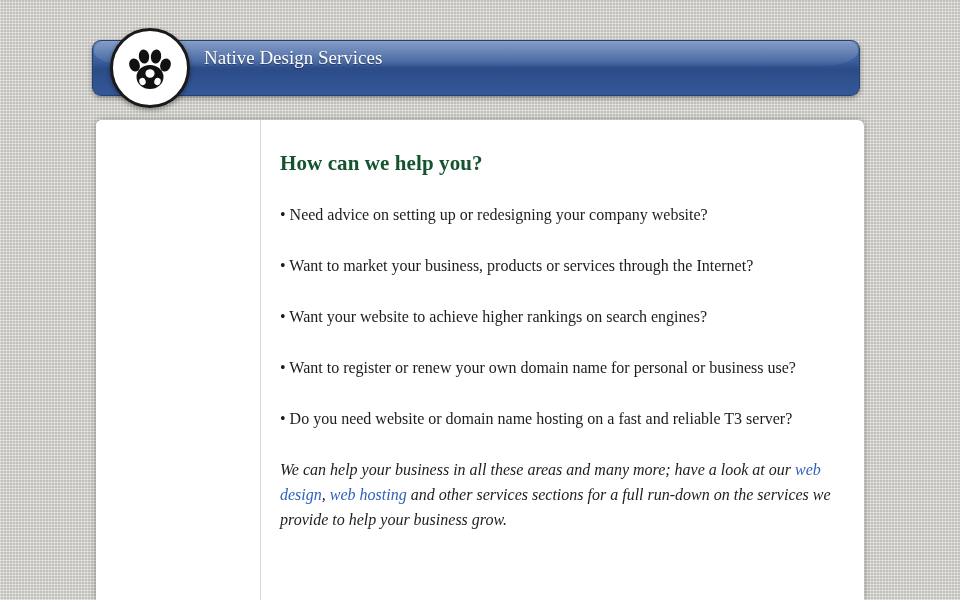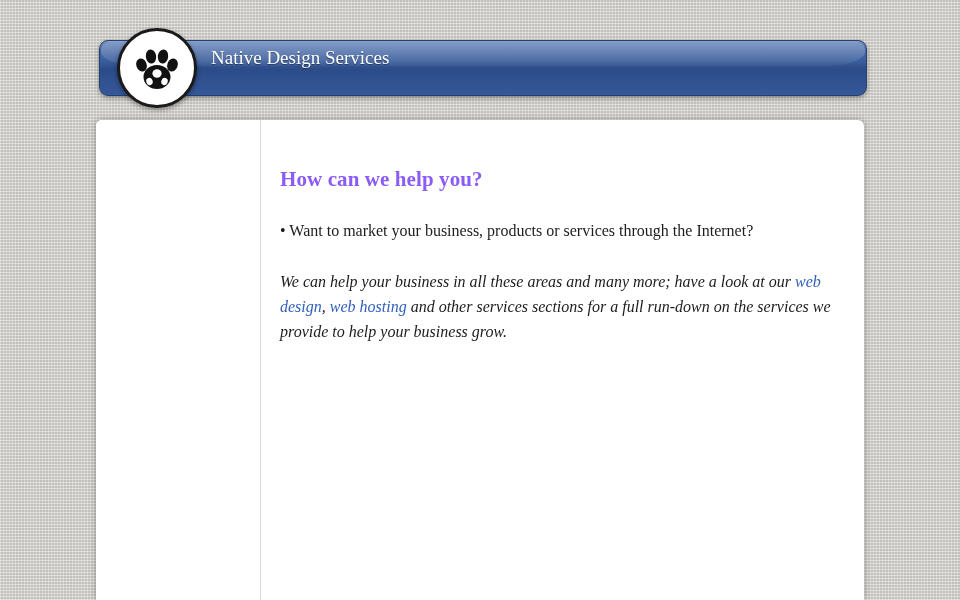--- a/index.html
+++ b/index.html
@@ -13,21 +13,21 @@
     background-color: #cfcdc8;
     background-image:
       repeating-linear-gradient(0deg, rgba(255,255,255,0.35) 0px, rgba(255,255,255,0.35) 1px, rgba(0,0,0,0.03) 1px, rgba(0,0,0,0.03) 3px),
       repeating-linear-gradient(90deg, rgba(255,255,255,0.30) 0px, rgba(255,255,255,0.30) 1px, rgba(0,0,0,0.035) 1px, rgba(0,0,0,0.035) 3px);
     font-family: "Liberation Serif", serif;
   }
 
   
   .header-wrap {
     position: absolute;
-    left: 99px;
+    left: 92px;
     top: 40px;
     width: 852px;
     height: 56px;
     border-radius: 20px;
   }
   .header-bar {
     position: absolute;
     left: 0;
     top: 0;
     width: 768px;
@@ -111,24 +111,24 @@
   .content {
     position: absolute;
     left: 166px;
     top: 0;
     width: 602px;
     height: 480px;
     padding: 30px 30px 0 18px;
     box-sizing: border-box;
   }
   h1.content-heading {
-    margin: 17px 0 26px 0;
+    margin: 1px 0 26px 0;
     font-size: 21px;
     font-weight: bold;
-    color: #8b5cf6;
+    color: #14532d;
     letter-spacing: 0.1px;
   }
   p.bullet, p.para {
     margin: 0 0 26px 0;
     font-size: 16px;
     line-height: 25px;
     color: #1c1c1c;
   }
   p.para {
     margin-bottom: 0;
@@ -166,17 +166,21 @@
     <div class="site-title">Native Design Services</div>
   </div>
 </div>
 
 <div class="page-panel">
   <div class="sidebar"></div>
 
   <div class="content">
     <h1 class="content-heading">How can we help you?</h1>
 
+    <p class="bullet">• Need advice on setting up or redesigning your company website?</p>
     <p class="bullet">• Want to market your business, products or services through the Internet?</p>
+    <p class="bullet">• Want your website to achieve higher rankings on search engines?</p>
+    <p class="bullet">• Want to register or renew your own domain name for personal or business use?</p>
+    <p class="bullet">• Do you need website or domain name hosting on a fast and reliable T3 server?</p>
 
     <p class="para"><span>We can help your business in all these areas and many more; have a look at our </span><a class="inline-link" href="#">web design</a><span>, </span><a class="inline-link" href="#">web hosting</a><span> and other services sections for a full run-down on the services we provide to help your business grow.</span></p>
   </div>
 </div>
 
 </body></html>

